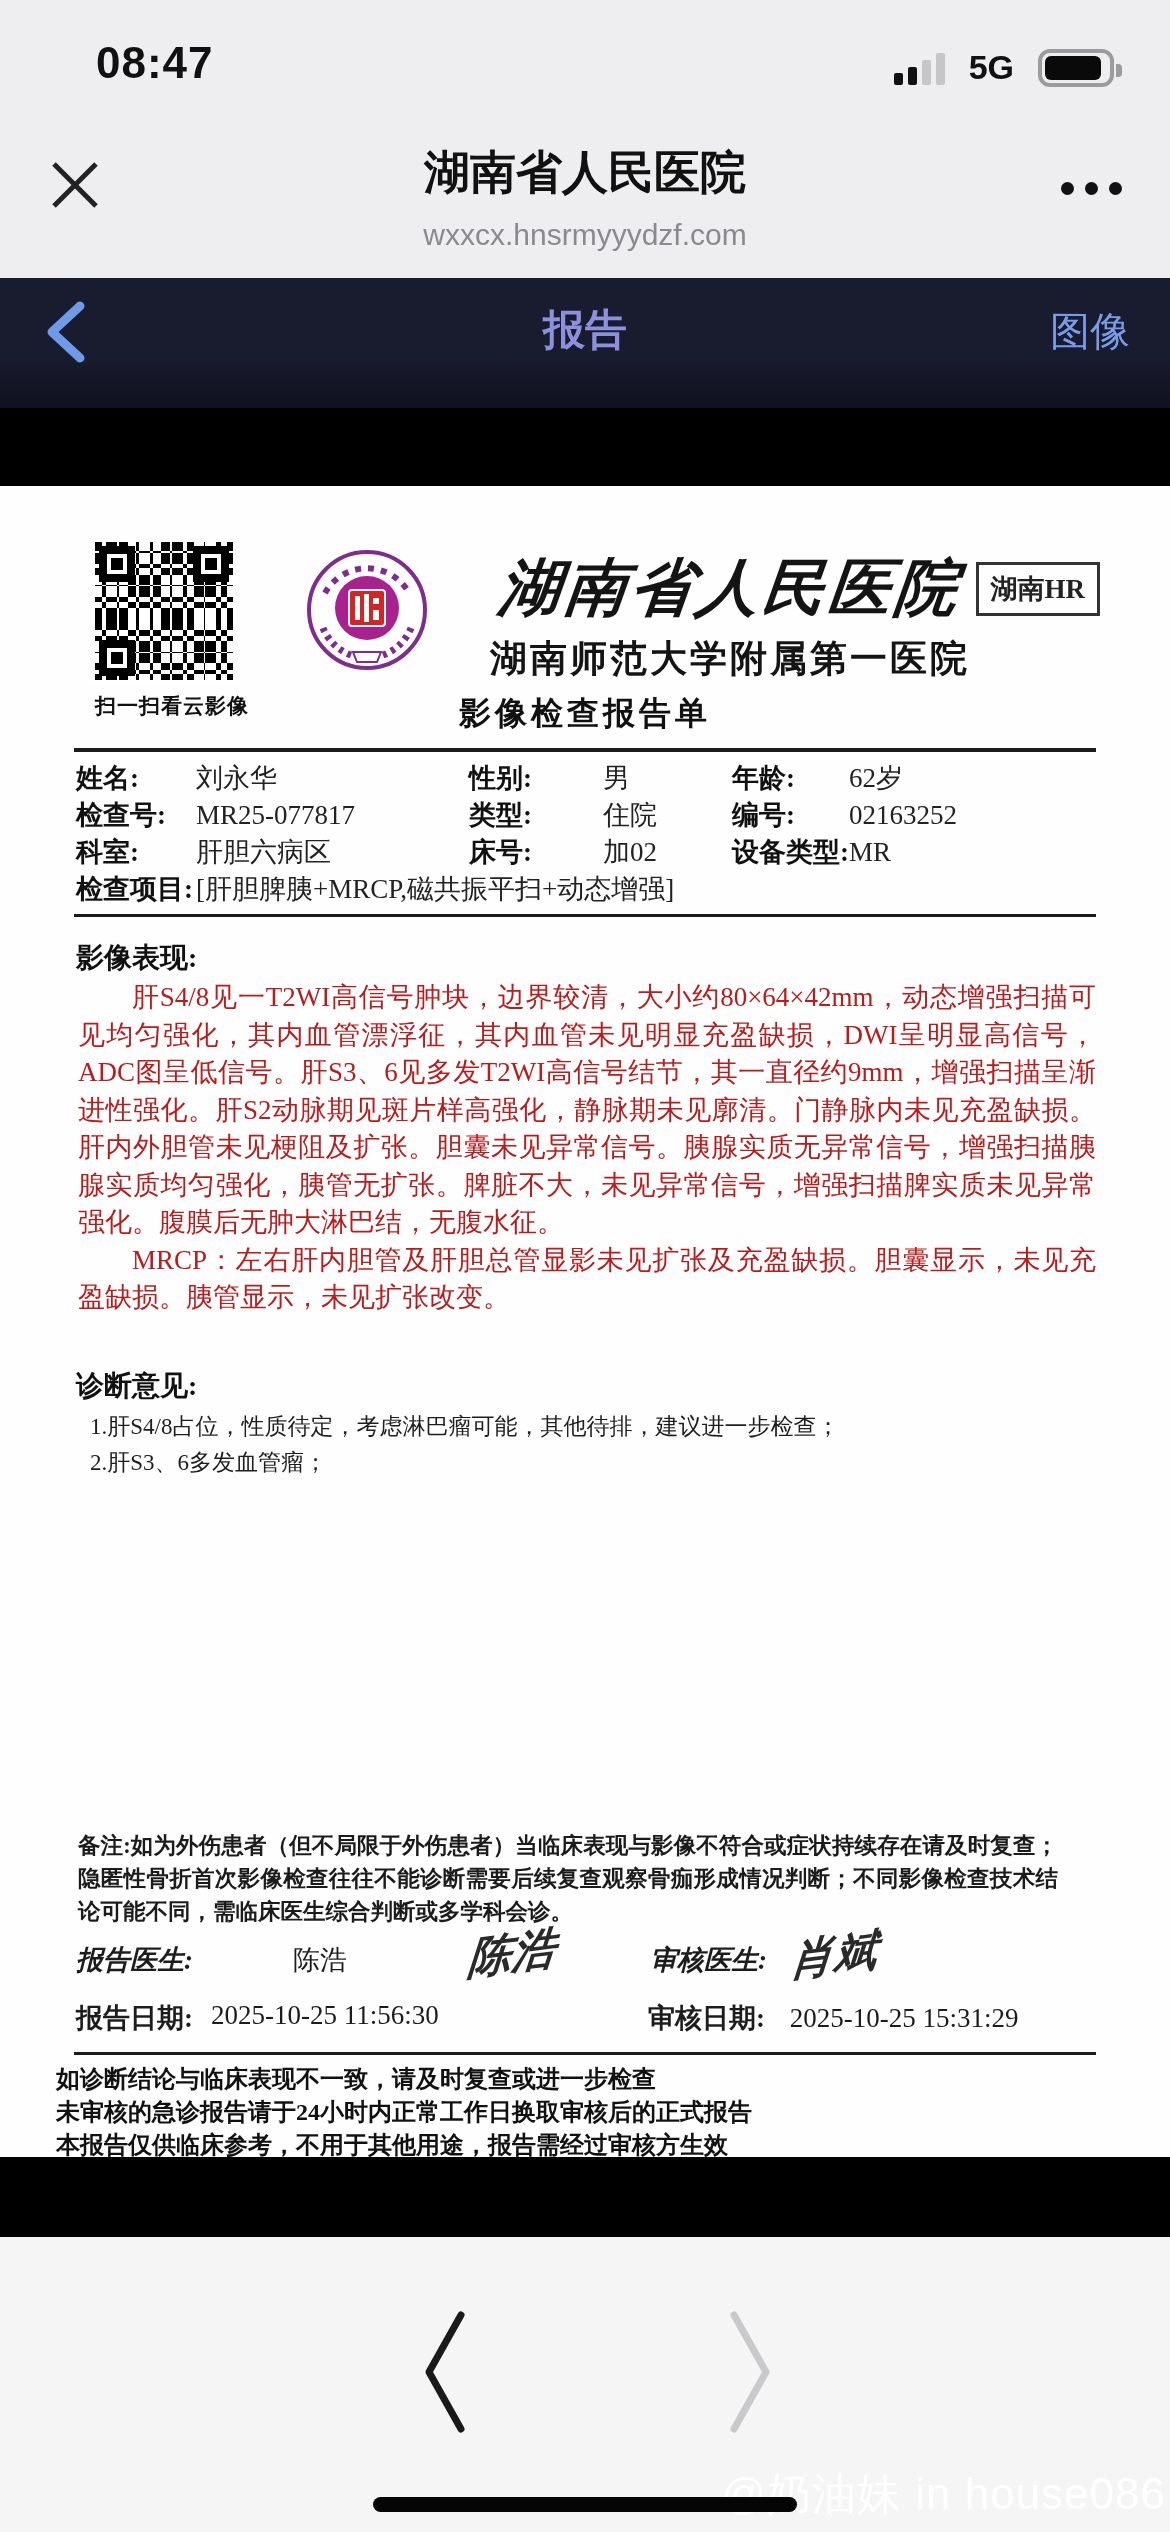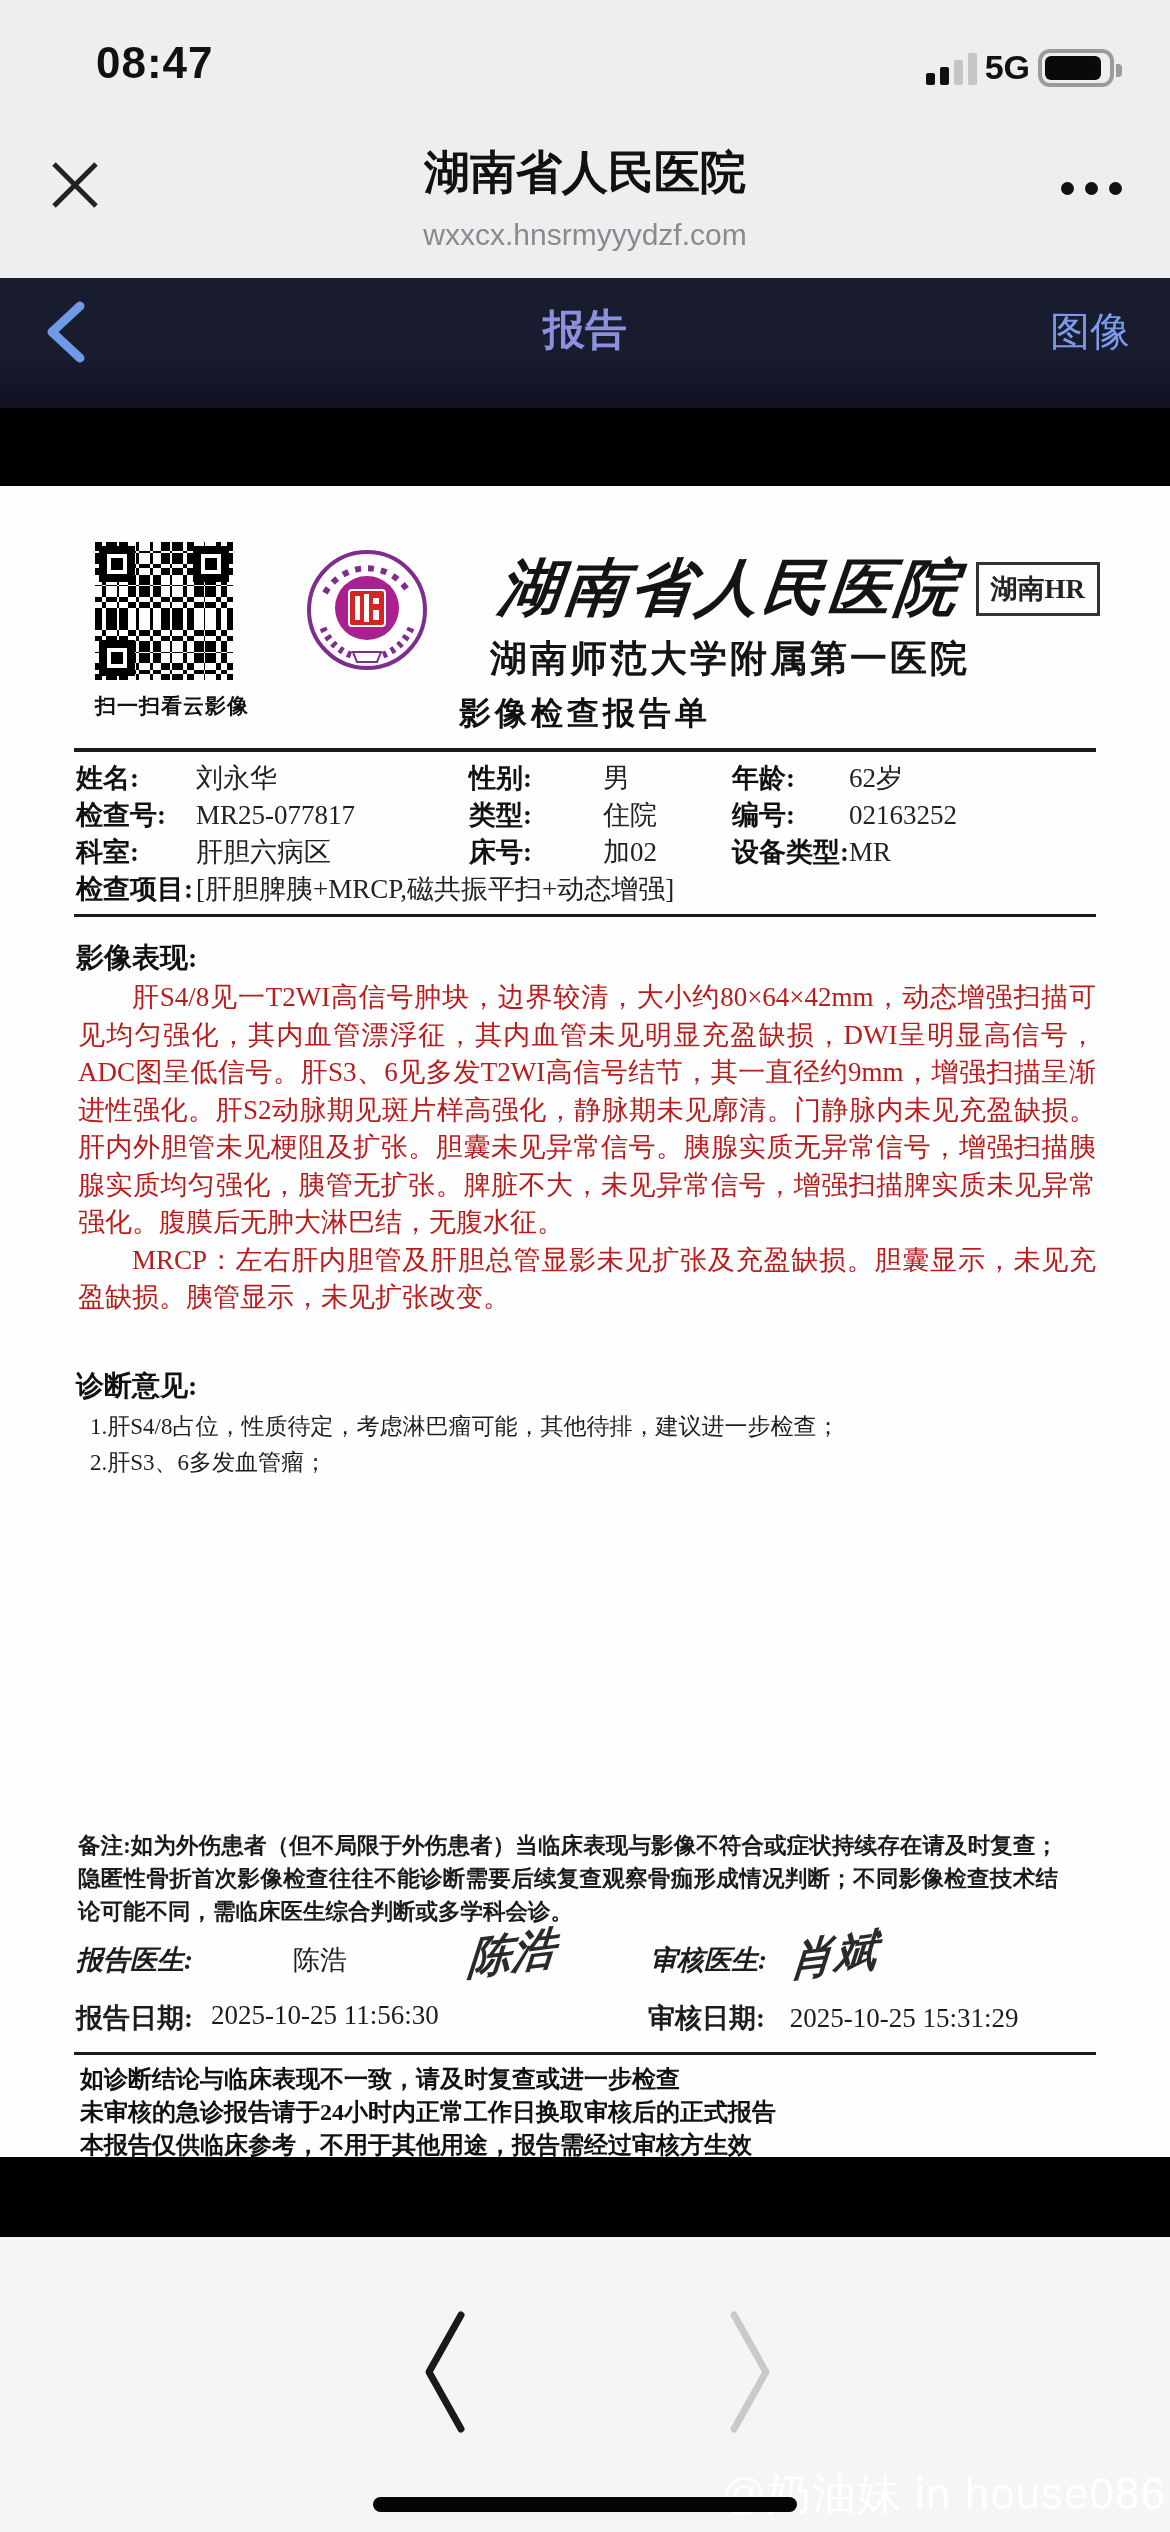--- a/index.html
+++ b/index.html
@@ -4,21 +4,21 @@
 <style>
   * { margin:0; padding:0; box-sizing:border-box; }
   html,body { background:#d8d8da; }
   body { font-family:"Liberation Sans", sans-serif; }
   .phone { position:relative; width:1170px; height:2532px; margin:0 auto; background:#f5f5f6; overflow:hidden; }
 
   
   .top-chrome { position:relative; width:100%; height:278px; background:#eeeef0; }
   .status-bar { position:relative; height:100px; }
   .time { position:absolute; left:96px; top:38px; font-size:44px; font-weight:bold; color:#111; letter-spacing:1px; }
-  .status-right { position:absolute; right:56px; top:48px; display:flex; align-items:center; gap:8px; }
+  .status-right { position:absolute; right:56px; top:48px; display:flex; align-items:center; gap:24px; }
   .signal { display:flex; align-items:flex-end; gap:5px; height:34px; }
   .signal i { display:block; width:9px; border-radius:2px; background:#c6c6c8; }
   .signal i:nth-child(1){height:12px;background:#111;}
   .signal i:nth-child(2){height:18px;background:#111;}
   .signal i:nth-child(3){height:25px;}
   .signal i:nth-child(4){height:32px;}
   .net { font-size:34px; font-weight:bold; color:#111; }
   .battery { position:relative; width:76px; height:38px; border:4px solid #9b9b9e; border-radius:12px; }
   .battery .fill { position:absolute; left:3px; top:3px; bottom:3px; width:56px; background:#0a0a0a; border-radius:6px; }
   .battery .cap { position:absolute; right:-12px; top:11px; width:6px; height:13px; background:#9b9b9e; border-radius:0 4px 4px 0; }
@@ -89,21 +89,21 @@
   .sig-1 { position:absolute; left:468px; top:-18px; }
   .lbl-review { position:absolute; left:650px; }
   .sig-2 { position:absolute; left:790px; top:-16px; }
 
   .date-row { margin-top:12px; padding:0 76px; display:flex; font-size:27px; }
   .date-row .lbl { font-weight:bold; }
   .date-row .val { margin-left:18px; }
   .date-right { position:absolute; left:648px; }
   .date-row { position:relative; }
 
-  .doc-footer { padding:8px 76px 0 80px; font-size:24px; font-weight:bold; line-height:33px; color:#111; }
+  .doc-footer { padding:8px 76px 0 56px; font-size:24px; font-weight:bold; line-height:33px; color:#111; }
   .footer-rule { margin-top:16px; }
 
   
   .pager { position:relative; width:100%; height:295px; background:#f5f5f6; }
   .pg-btn { position:absolute; top:70px; width:60px; height:130px; }
   .pg-prev { left:415px; } .pg-next { left:720px; }
   .home-indicator { position:absolute; left:50%; bottom:20px; transform:translateX(-50%); width:424px; height:15px; border-radius:9px; background:#050505; }
   .watermark { position:absolute; right:4px; bottom:8px; font-size:44px; color:rgba(255,255,255,0.95); letter-spacing:1px; white-space:nowrap; }
 </style>
 </head>

